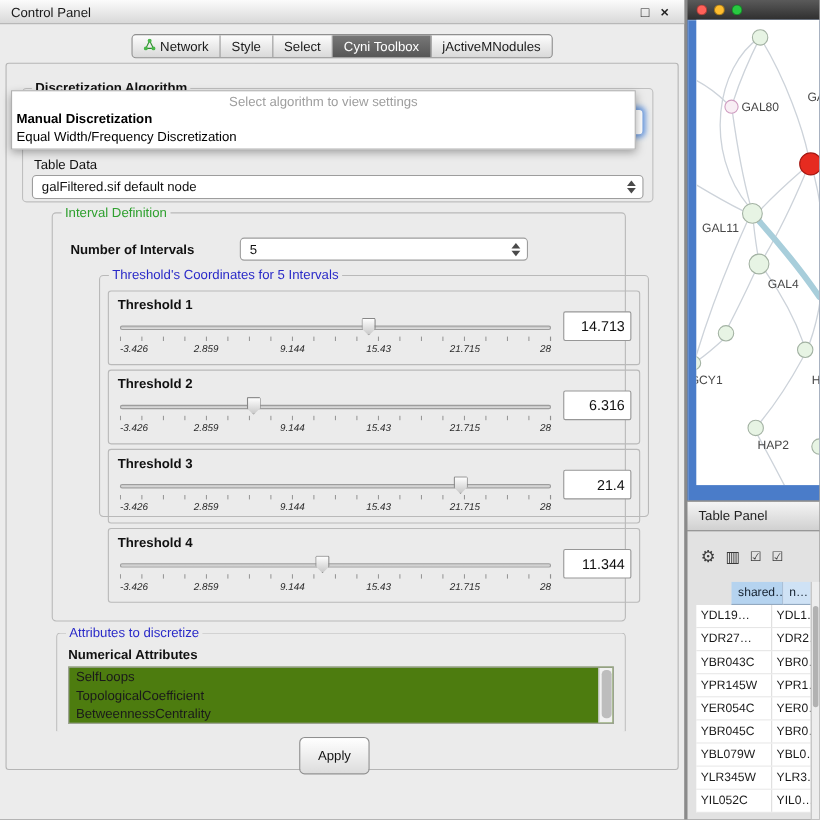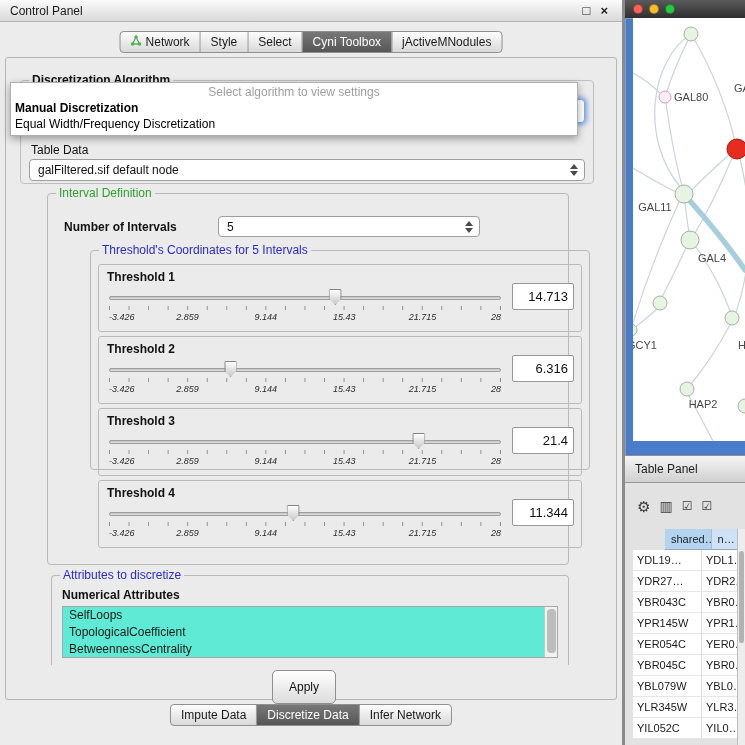--- a/index.html
+++ b/index.html
@@ -65,21 +65,21 @@
   .scale-lab { position:absolute; top:0; font-size:9px; color:#2a2a2a; transform:translateX(-50%); white-space:nowrap; }
   .scale-lab.first { transform:none; }
   .scale-lab.last  { transform:translateX(-100%); }
   .t-field { position:absolute; right:7px; top:18px; width:62px; height:27px; background:#fff;
     border:1px solid #979797; border-radius:2px; font-size:13px; color:#111;
     display:flex; align-items:center; justify-content:flex-end; padding-right:5px; }
 
   #attr-group { position:absolute; left:45px; top:517px; width:518px; height:90px;
     border:1px solid #b9b9b9; border-radius:4px 4px 0 0; border-bottom:none; }
   #attr-sub { position:absolute; left:10px; top:12px; font-size:12px; color:#111; }
-  #attr-list { position:absolute; left:10px; top:30px; width:496px; height:52px; background:#5eead4;
+  #attr-list { position:absolute; left:10px; top:30px; width:496px; height:52px; background:#4d7c0f;
     border:1px solid #a8a8a8; overflow:hidden; }
   .attr-item { font-size:12px; line-height:17px; padding-left:6px; color:#1a1a1a; white-space:nowrap; }
   #attr-sb { position:absolute; right:0; top:0; bottom:0; width:13px; background:#f1f1f1; border-left:1px solid #c6c6c6; }
   #attr-sb-thumb { width:9px; height:44px; margin:2px auto 0; background:#bdbdbd; border-radius:4px; }
 
   #apply { position:absolute; left:266px; top:612px; height:34px; padding:0 16px;
     background:linear-gradient(#ffffff,#dcdcdc); border:1px solid #8f8f8f; border-radius:5px;
     font-size:12px; color:#111; font-family:inherit; }
 
   #bottom-tabs { position:absolute; top:704px; left:50%; transform:translateX(-50%); display:flex; height:22px;
@@ -270,31 +270,20 @@
           </div>
         <div id="attr-sb">
             <div id="attr-sb-thumb"></div>
           </div>
       </div>
     </div>
 
     <button id="apply">Apply</button>
   </div>
 
-  <div id="bottom-tabs">
-      <div class="seg">
-        <span>Impute Data</span>
-      </div>
-      <div class="seg selected">
-        <span>Discretize Data</span>
-      </div>
-      <div class="seg">
-        <span>Infer Network</span>
-      </div>
-    </div>
 </div>
 
 <div id="algo-popup">
   <div id="popup-prompt">Select algorithm to view settings</div>
   <div class="popup-item bold">Manual Discretization</div>
   <div class="popup-item">Equal Width/Frequency Discretization</div>
 </div>
 
 <div id="net-window">
   <div id="net-titlebar">

